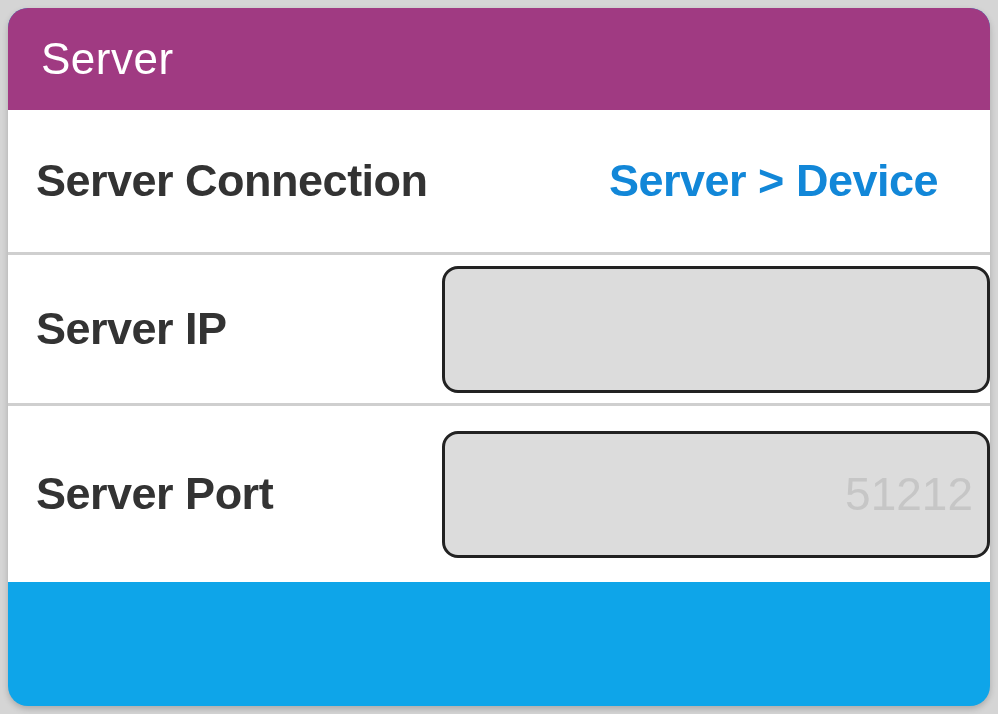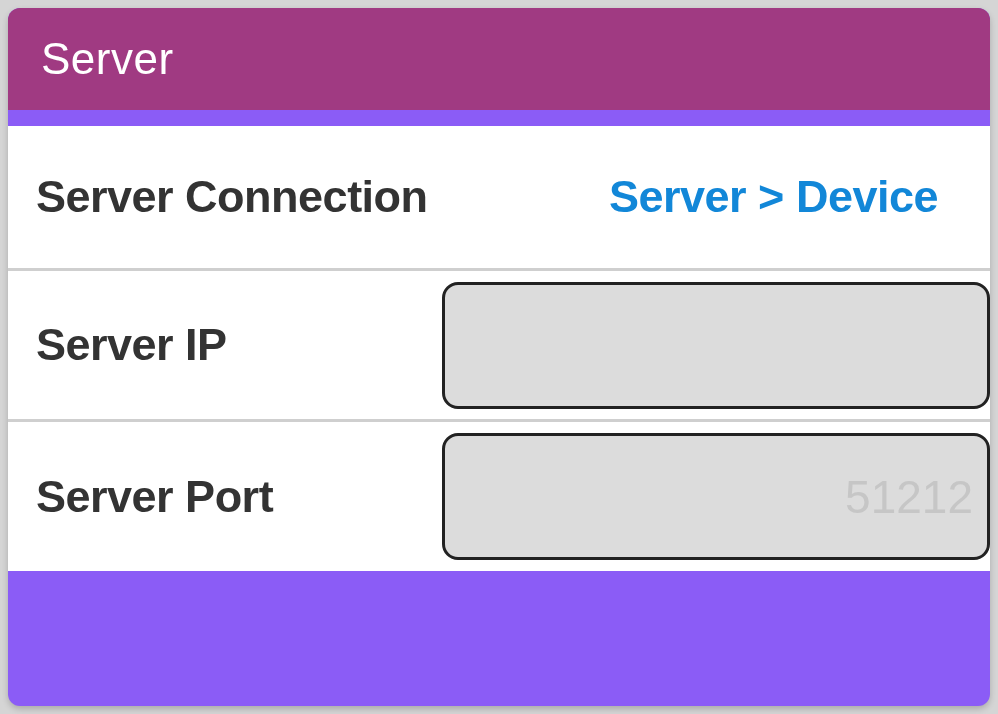--- a/index.html
+++ b/index.html
@@ -6,22 +6,22 @@
   html, body {
     width: 998px; height: 714px;
     background: #d5d5d5;
     font-family: "Liberation Sans", sans-serif;
     overflow: hidden;
   }
   .card {
     position: absolute;
     left: 8px; top: 8px;
     width: 982px; height: 698px;
-    background: #8b5cf6;
-    border-radius: 12px;
+    background: #0ea5e9;
+    border-radius: 20px;
     overflow: hidden;
     box-shadow: 0 3px 6px rgba(0,0,0,0.20);
   }
   .card-header {
     height: 102px;
     background: #a03a82;
     display: flex;
     align-items: center;
     padding-left: 33px;
   }
@@ -32,23 +32,23 @@
     letter-spacing: 0.5px;
   }
   .row {
     display: flex;
     align-items: center;
     justify-content: space-between;
     border-bottom: 3px solid #cfcfcf;
     padding-left: 28px;
     background: #ffffff;
   }
-  .row-connection { height: 145px; padding-right: 52px; margin-top: 16px; }
+  .row-connection { height: 145px; padding-right: 52px; }
   .row-field      { height: 151px; }
-  .row-last       { height: 149px; border-bottom: none; }
+  .row-last       { height: 176px; border-bottom: none; }
   .field-label {
     font-size: 45px;
     font-weight: 700;
     color: #333333;
     letter-spacing: -0.5px;
     white-space: nowrap;
   }
   .connection-value {
     font-size: 45px;
     font-weight: 700;

